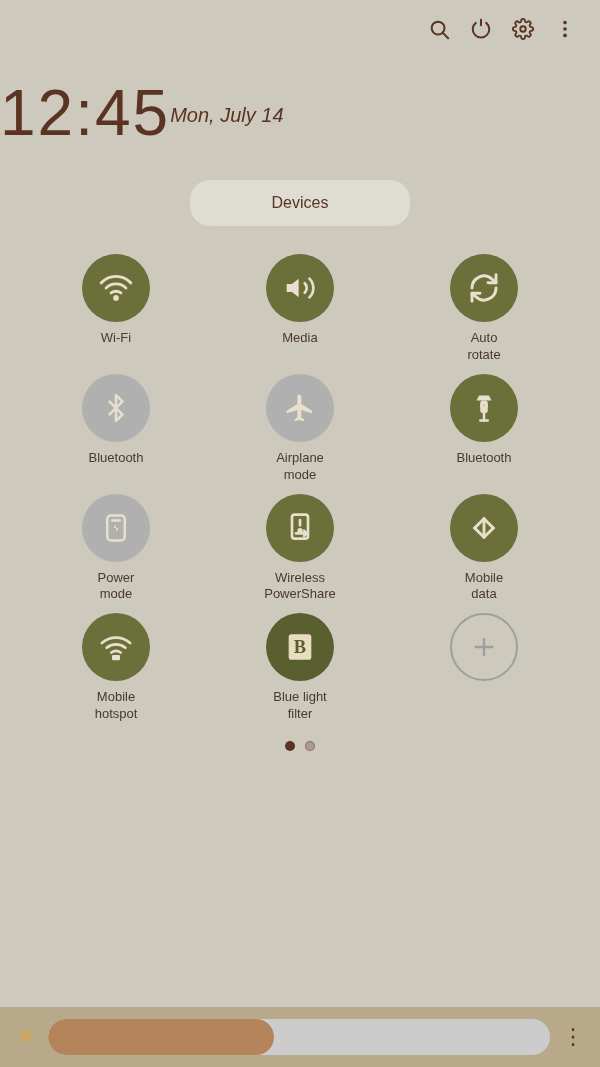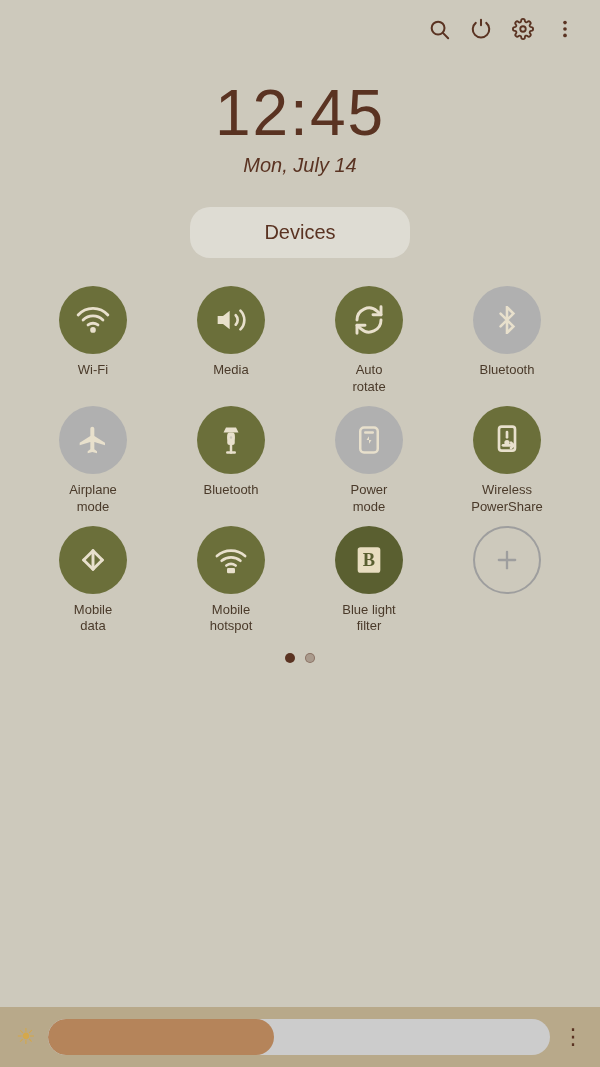--- a/index.html
+++ b/index.html
@@ -23,21 +23,20 @@
     }
     .toolbar-icon {
       color: #5a3322;
       font-size: 22px;
       cursor: pointer;
     }
 
     
     .clock-area {
       display: flex;
-      flex-direction: column;
       align-items: center;
       margin-top: 20px;
       margin-bottom: 30px;
     }
     .clock-time {
       font-size: 64px;
       color: #5a3322;
       font-weight: 300;
       letter-spacing: 2px;
     }
@@ -55,30 +54,30 @@
       gap: 20px;
       margin-bottom: 28px;
       padding: 0 30px;
     }
     .tab-btn {
       flex: 1;
       background: rgba(255,255,255,0.35);
       border: none;
       border-radius: 20px;
       padding: 14px 10px;
-      font-size: 20px;
+      font-size: 16px;
       color: #5a3322;
       cursor: pointer;
       max-width: 220px;
     }
 
     
     .tiles-grid {
       display: grid;
-      grid-template-columns: repeat(4, 1fr);
+      grid-template-columns: repeat(3, 1fr);
       gap: 10px 8px;
       padding: 0 28px;
       margin-bottom: 14px;
     }
 
     .tile {
       display: flex;
       flex-direction: column;
       align-items: center;
       cursor: pointer;

